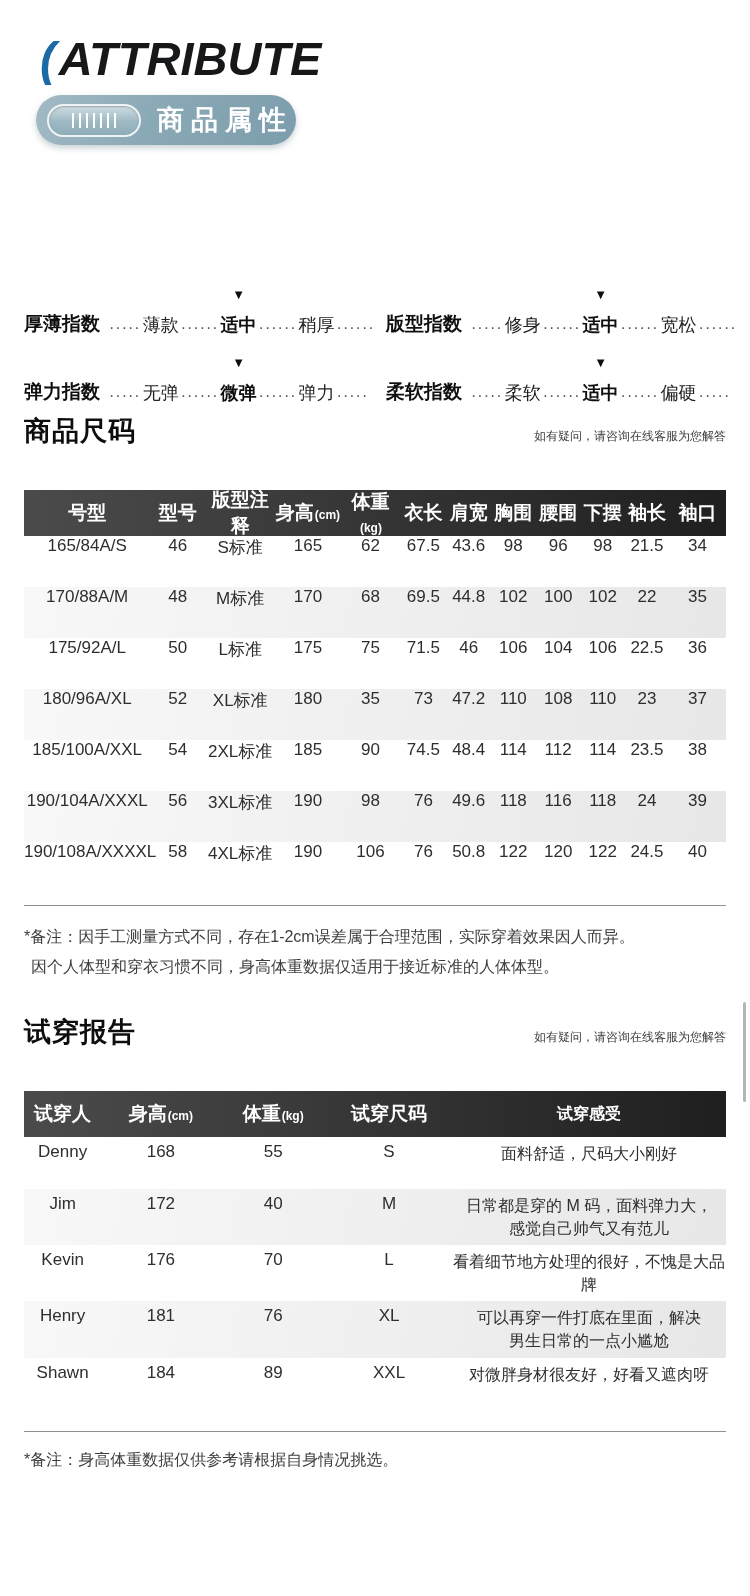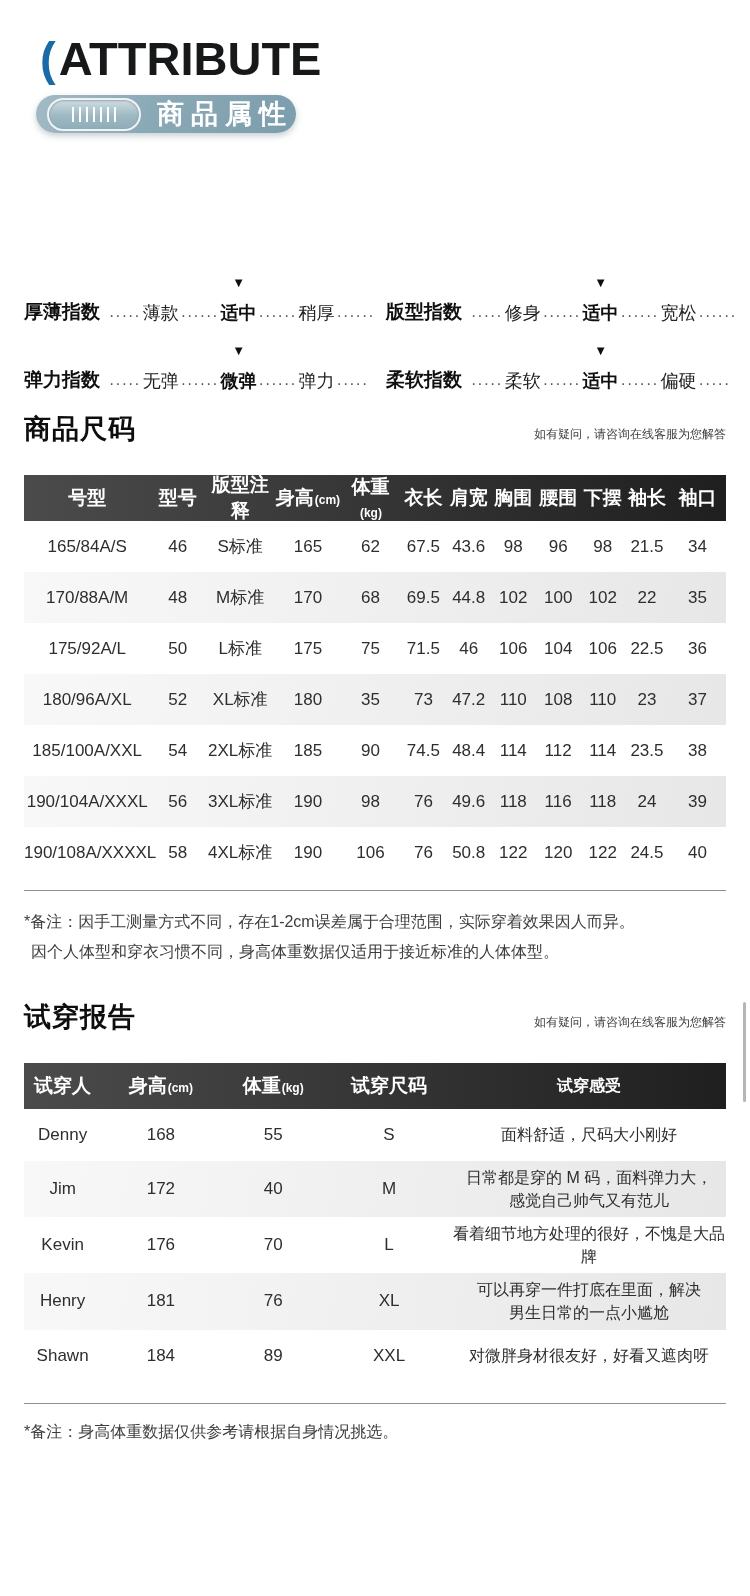--- a/index.html
+++ b/index.html
@@ -1,52 +1,52 @@
 <!DOCTYPE html>
 <html><head>
 <meta charset="utf-8">
 <style>
   *{box-sizing:border-box;margin:0;padding:0}
   html,body{width:750px}
   body{height:1596px;background:#fff;font-family:"Liberation Sans","DejaVu Sans",sans-serif;color:#333;position:relative;overflow:hidden}
 
   
-  .logo{padding:34px 0 0 40px;font-size:47px;font-weight:800;color:#17181a;line-height:1.05;letter-spacing:0}
+  .logo{padding:34px 0 0 40px;font-size:47px;font-weight:800;font-style:italic;color:#17181a;line-height:1.05;letter-spacing:0}
   .logo .paren{color:#1a6aa5;margin-right:3px}
 
   
-  .badge{margin:12px 0 0 36px;width:260px;height:38px;border-radius:26px;
+  .badge{margin:12px 0 0 36px;width:260px;height:50px;border-radius:26px;
     background:linear-gradient(115deg,#a3bac4 0%,#8aa9b6 45%,#7c9dac 100%);
     display:flex;align-items:center;box-shadow:0 3px 6px rgba(100,120,130,.35)}
   .capsule{margin-left:11px;width:94px;height:33px;border-radius:17px;border:2px solid #eef4f6;
     background:linear-gradient(180deg,#cfdde2 0%,#9db8c2 55%,#8fadb9 100%);
     display:flex;align-items:center;justify-content:center;gap:5px;box-shadow:inset 0 1px 2px rgba(0,0,0,.25)}
   .capsule i{display:block;width:2px;height:15px;background:#fff}
   .badge-label{margin-left:16px;color:#fff;font-size:27px;font-weight:bold;letter-spacing:7px}
 
   
   .indicators{margin:140px 0 0 24px;display:grid;grid-template-columns:362px 344px;row-gap:16px}
   .ind{display:flex;align-items:flex-end;padding-top:26px;font-size:18px;color:#222;white-space:nowrap}
   .ind-label{font-size:19px;font-weight:bold;color:#0f0f0f;margin-right:7px}
   .leader{color:#555;margin:0 2px;font-size:16px;letter-spacing:1px}
   .mid{font-weight:bold;position:relative;color:#0f0f0f}
   .arrow{position:absolute;left:50%;top:-26px;transform:translateX(-50%);font-size:13px;color:#0f0f0f}
 
   
   .section-head{display:flex;justify-content:space-between;align-items:baseline;padding:0 24px}
-  .sec1{margin-top:18px}
+  .sec1{margin-top:8px}
   .sec2{margin-top:32px}
   .sec-title{font-size:27px;font-weight:bold;color:#0d0d0d;letter-spacing:1px}
   .sec-hint{font-size:12px;color:#3c3c3c}
 
   
-  .table{margin:28px 24px 0;border-bottom:1px solid #8f8f8f;padding-bottom:12px}
+  .table{margin:41px 24px 0;border-bottom:1px solid #8f8f8f;padding-bottom:12px}
   .thead{display:flex;align-items:center;height:46px;color:#fff;font-weight:bold;font-size:19px;
     background:linear-gradient(90deg,#4b4b4b 0%,#1f1f1f 100%)}
-  .tr{display:flex;align-items:center;height:51px;font-size:17px;color:#2e2e2e}
+  .tr{display:flex;align-items:flex-start;height:51px;font-size:17px;color:#2e2e2e}
   .tr.alt{background:linear-gradient(100deg,#f8f8f8 0%,#e7e7e7 100%)}
   .cell{text-align:center}
   .unit{font-size:12px;font-weight:bold;margin-left:1px}
 
   .t1 .c0{width:18%}.t1 .c1{width:7.8%}.t1 .c2{width:10%}.t1 .c3{width:9.3%}.t1 .c4{width:8.5%}
   .t1 .c5{width:6.6%}.t1 .c6{width:6.3%}.t1 .c7{width:6.4%}.t1 .c8{width:6.4%}.t1 .c9{width:6.3%}
   .t1 .c10{width:6.3%}.t1 .c11{width:8.1%}
 
   .t2{padding-bottom:21px}
   .t2 .tr{min-height:52px;height:auto;padding:5px 0}

